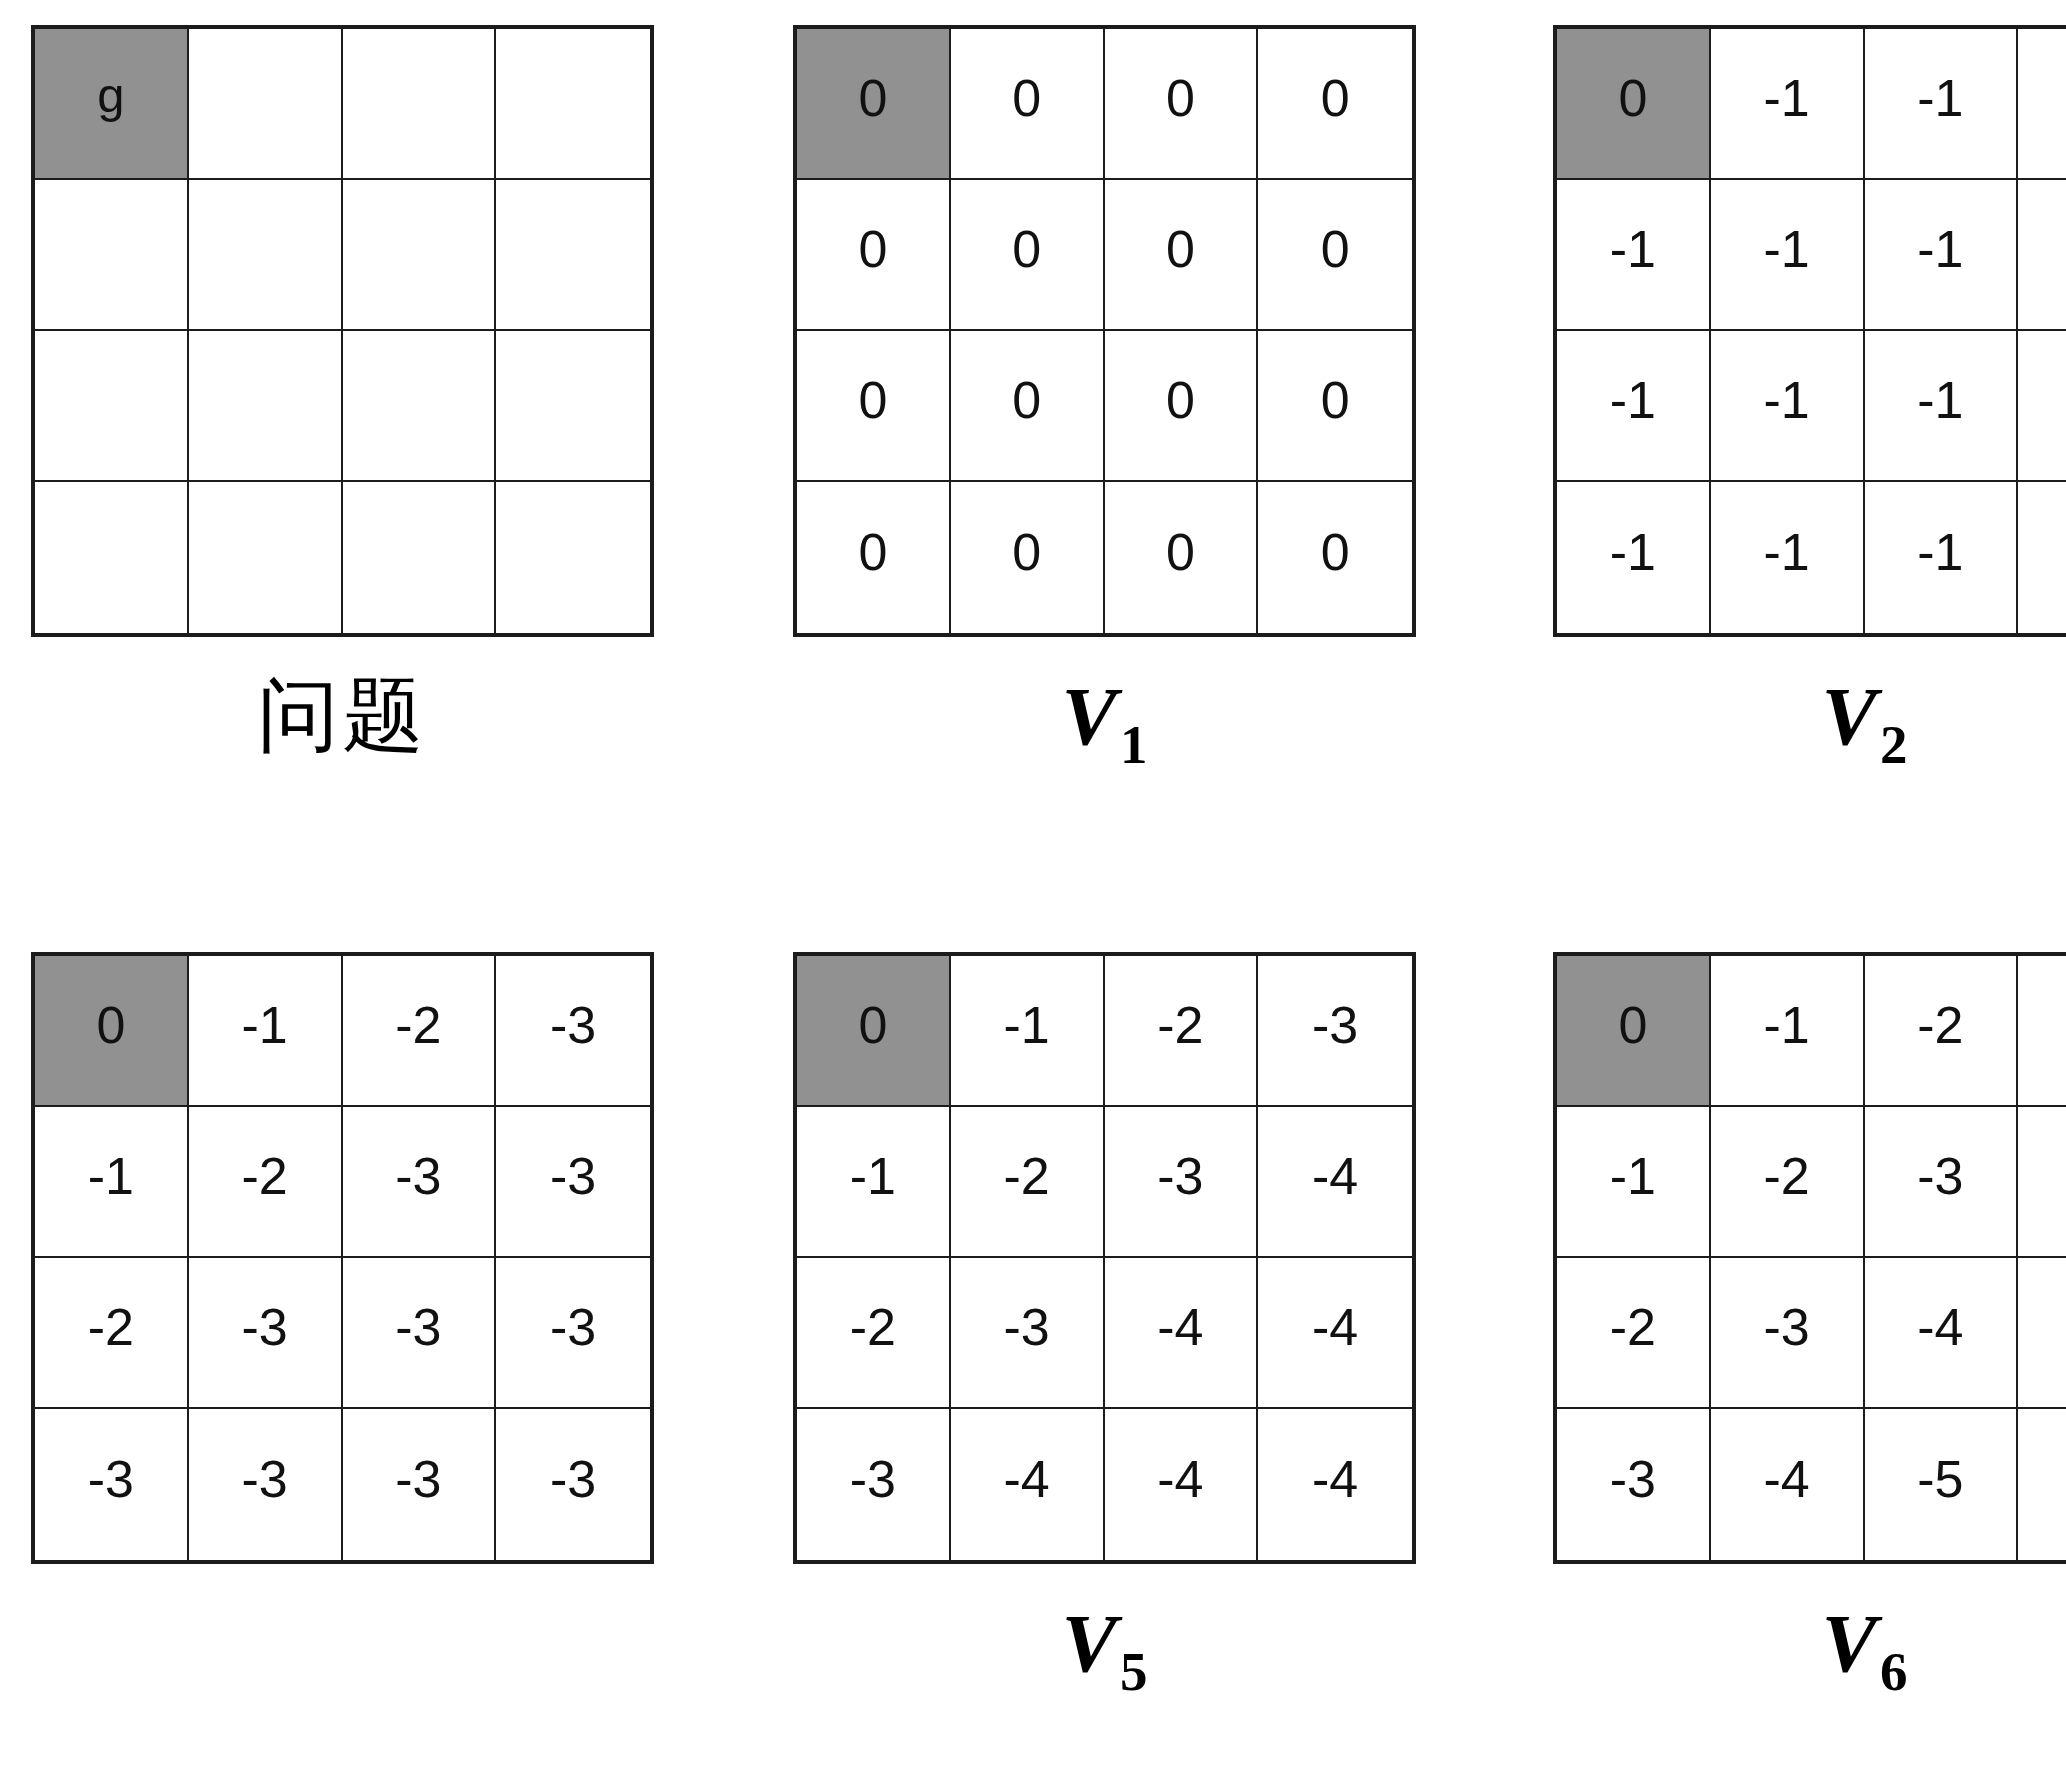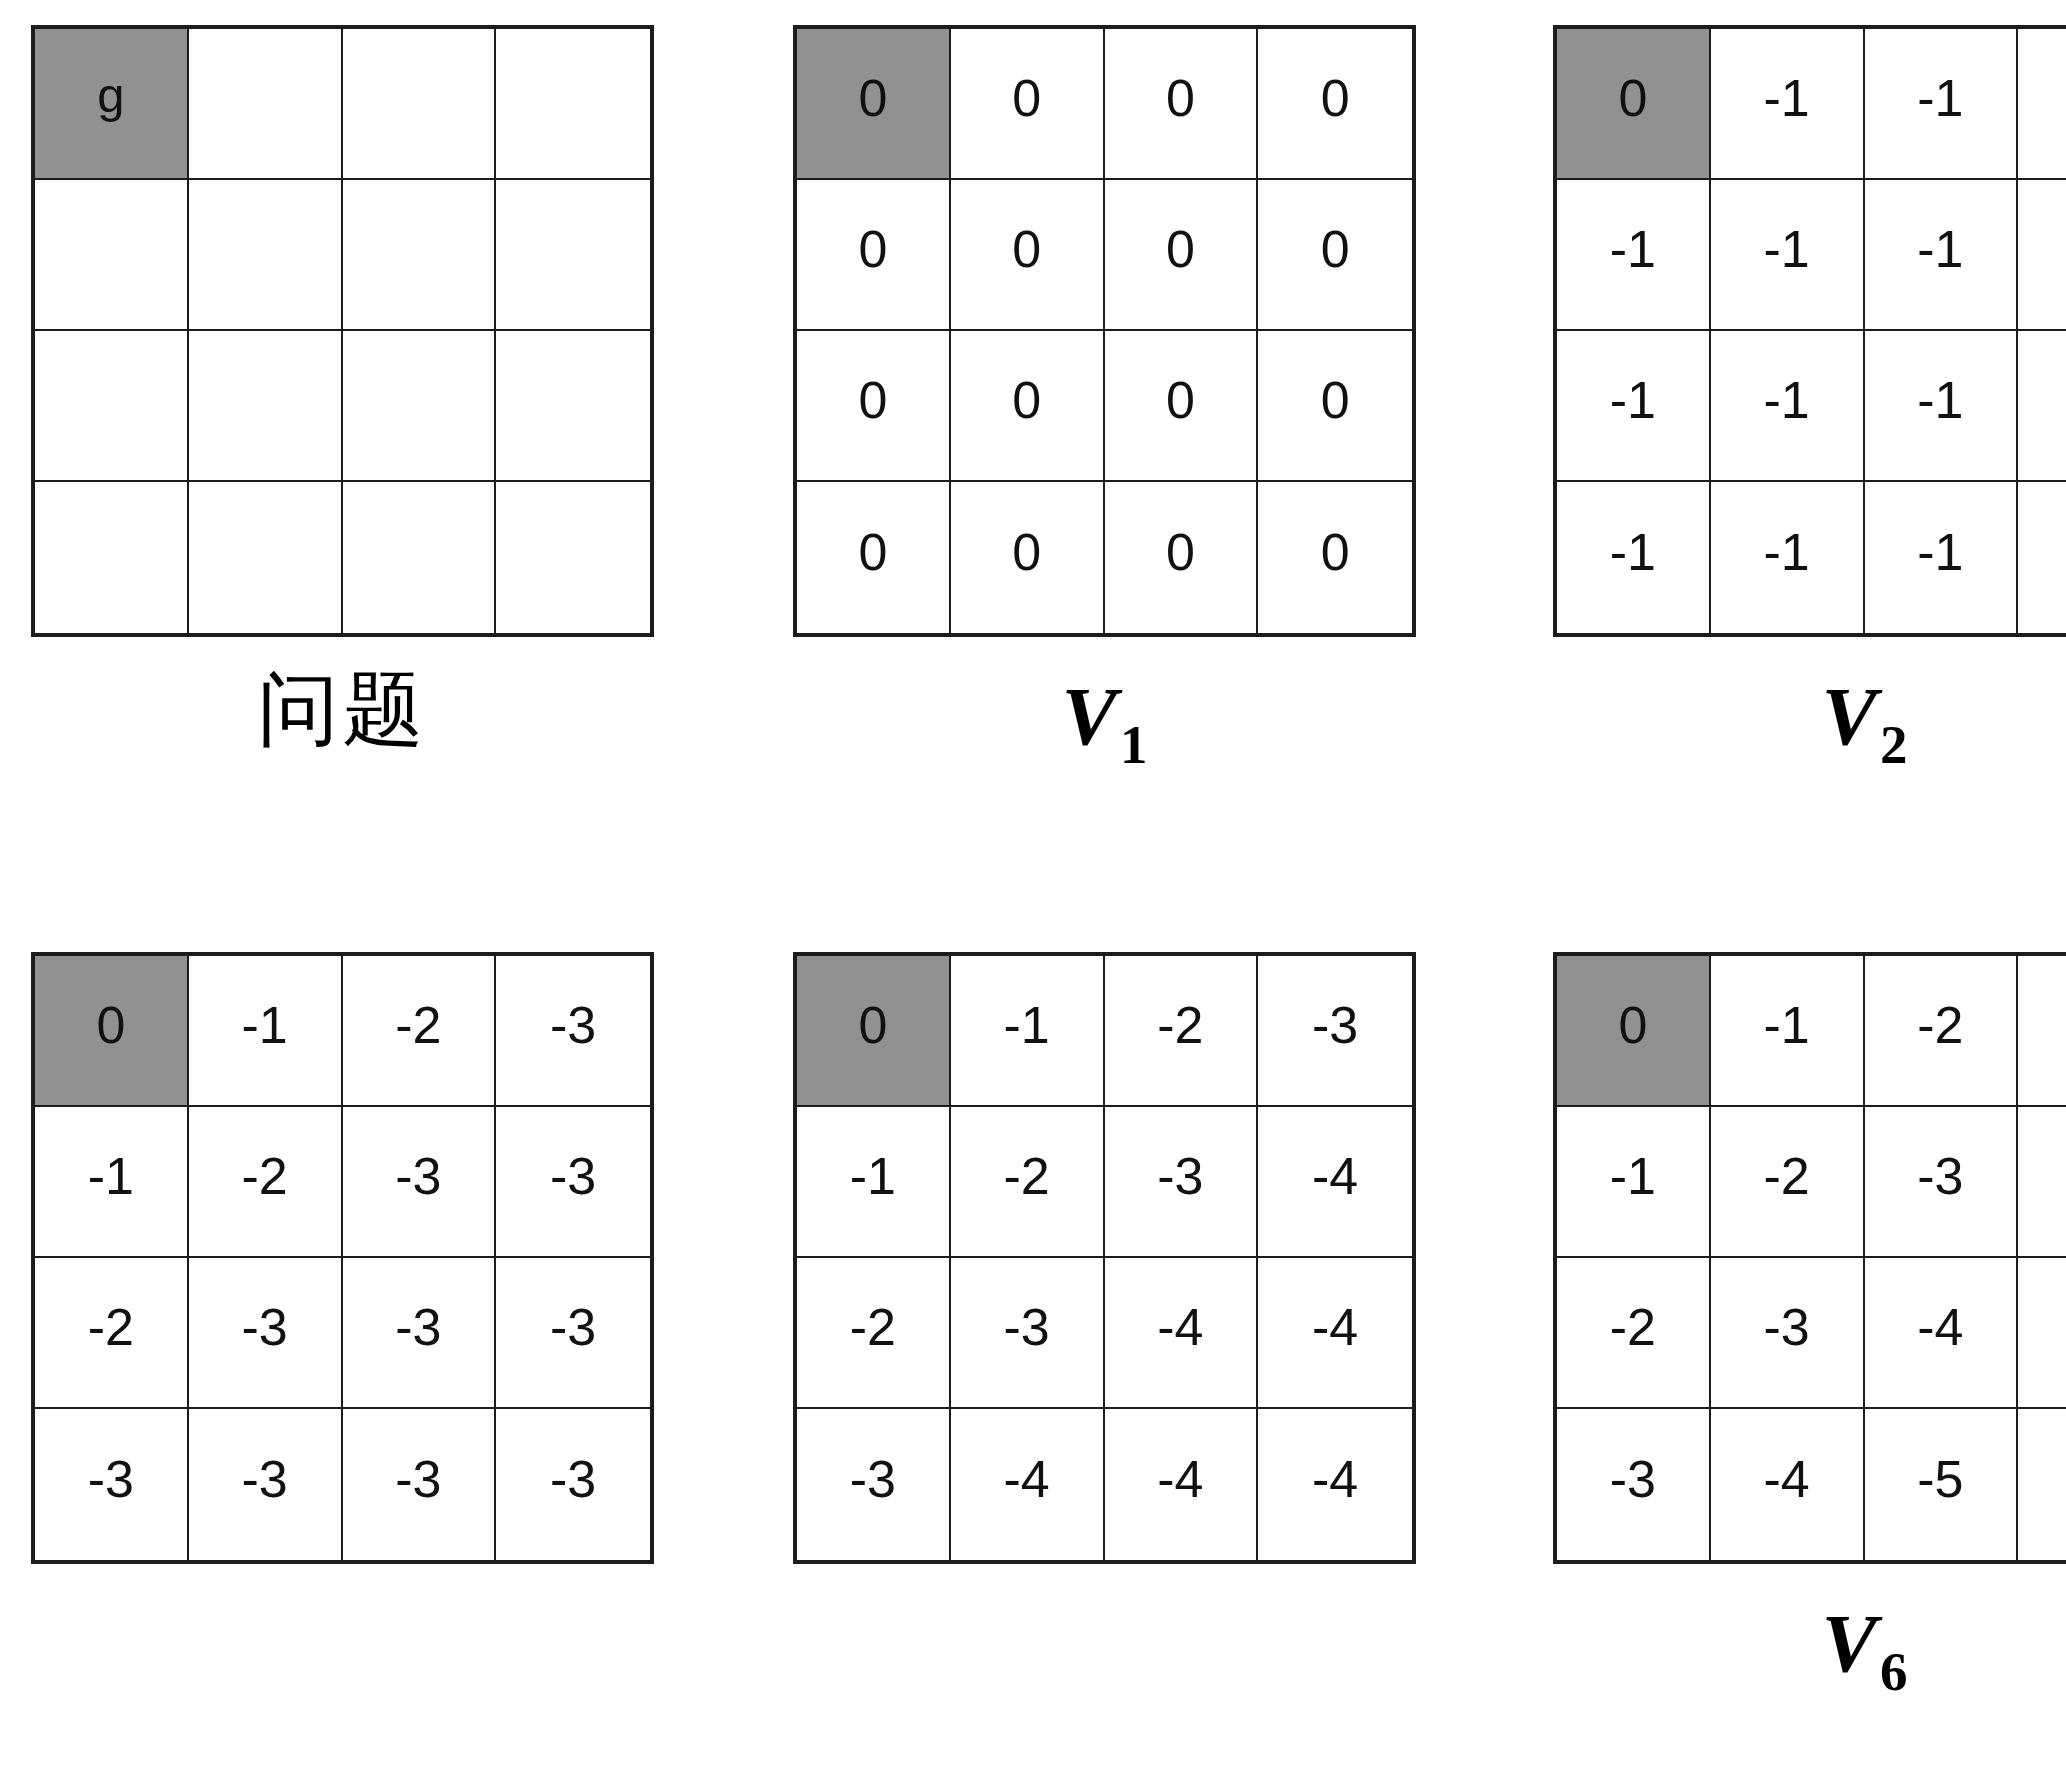--- a/index.html
+++ b/index.html
@@ -95,21 +95,21 @@
   .cap-sub {
     font-family: "Liberation Serif", serif;
     font-style: normal;
     font-weight: bold;
     font-size: 55px;
     line-height: 1;
     vertical-align: -0.34em;
     margin-left: 3.3px;
   }
   .cap-cjk {
-    font-family: Liberation Mono, monospace;
+    font-family: Liberation Sans, sans-serif;
     font-weight: 500;
     font-size: 81px;
     line-height: 1;
     letter-spacing: 4.1px;
     color: #000000;
   }
 </style>
 </head>
 <body>
 
@@ -209,20 +209,21 @@
         <div class="cell c3">-4</div>
         <div class="cell">-2</div>
         <div class="cell">-3</div>
         <div class="cell">-4</div>
         <div class="cell c3">-4</div>
         <div class="cell r3">-3</div>
         <div class="cell r3">-4</div>
         <div class="cell r3">-4</div>
         <div class="cell c3 r3">-4</div>
       </div>
+      <div class="caption"><span class="cap-v">V</span><span class="cap-sub">5</span></div>
     </div>
     <div class="panel row-bottom col-2">
       <div class="grid">
         <div class="cell shaded">0</div>
         <div class="cell">-1</div>
         <div class="cell">-2</div>
         <div class="cell c3">-3</div>
         <div class="cell">-1</div>
         <div class="cell">-2</div>
         <div class="cell">-3</div>

